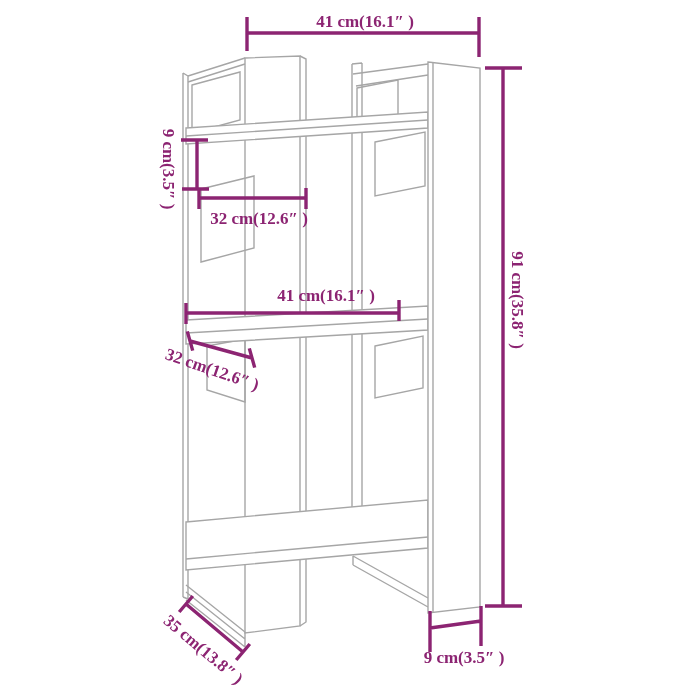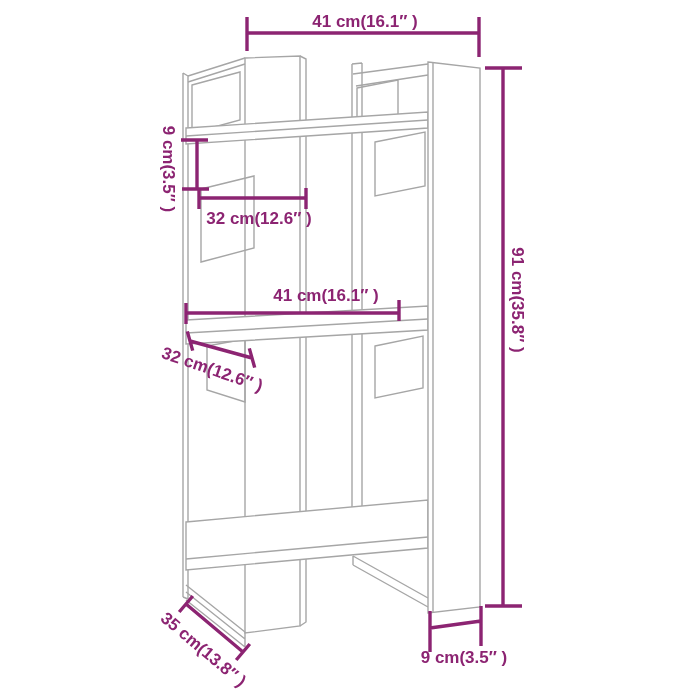--- a/index.html
+++ b/index.html
@@ -1,21 +1,21 @@
 <!DOCTYPE html>
 <html style="--dim-color: #8c2472; --wire-color: #a6a6a6;"><head>
 <meta charset="utf-8">
 <style>
   html,body{margin:0;padding:0;background:#fff;}
   #canvas{
     position:relative;
     width:700px;height:700px;
     background:#fff;
     overflow:hidden;
-    font-family:Liberation Sans, sans-serif;
+    font-family:Liberation Serif, serif;
     border-radius:22px;
   }
   #wiresvg{position:absolute;left:0;top:0;}
   .wire{stroke:var(--wire-color,#a6a6a6);stroke-width:1.4;fill:none;}
   .wirefill{stroke:var(--wire-color,#a6a6a6);stroke-width:1.4;fill:#ffffff;}
   .dim{stroke:var(--dim-color,#8c2472);stroke-width:3.4;fill:none;stroke-linecap:butt;}
   .dim-label{
     position:absolute;
     color:var(--dim-color,#8c2472);
     font-weight:700;

